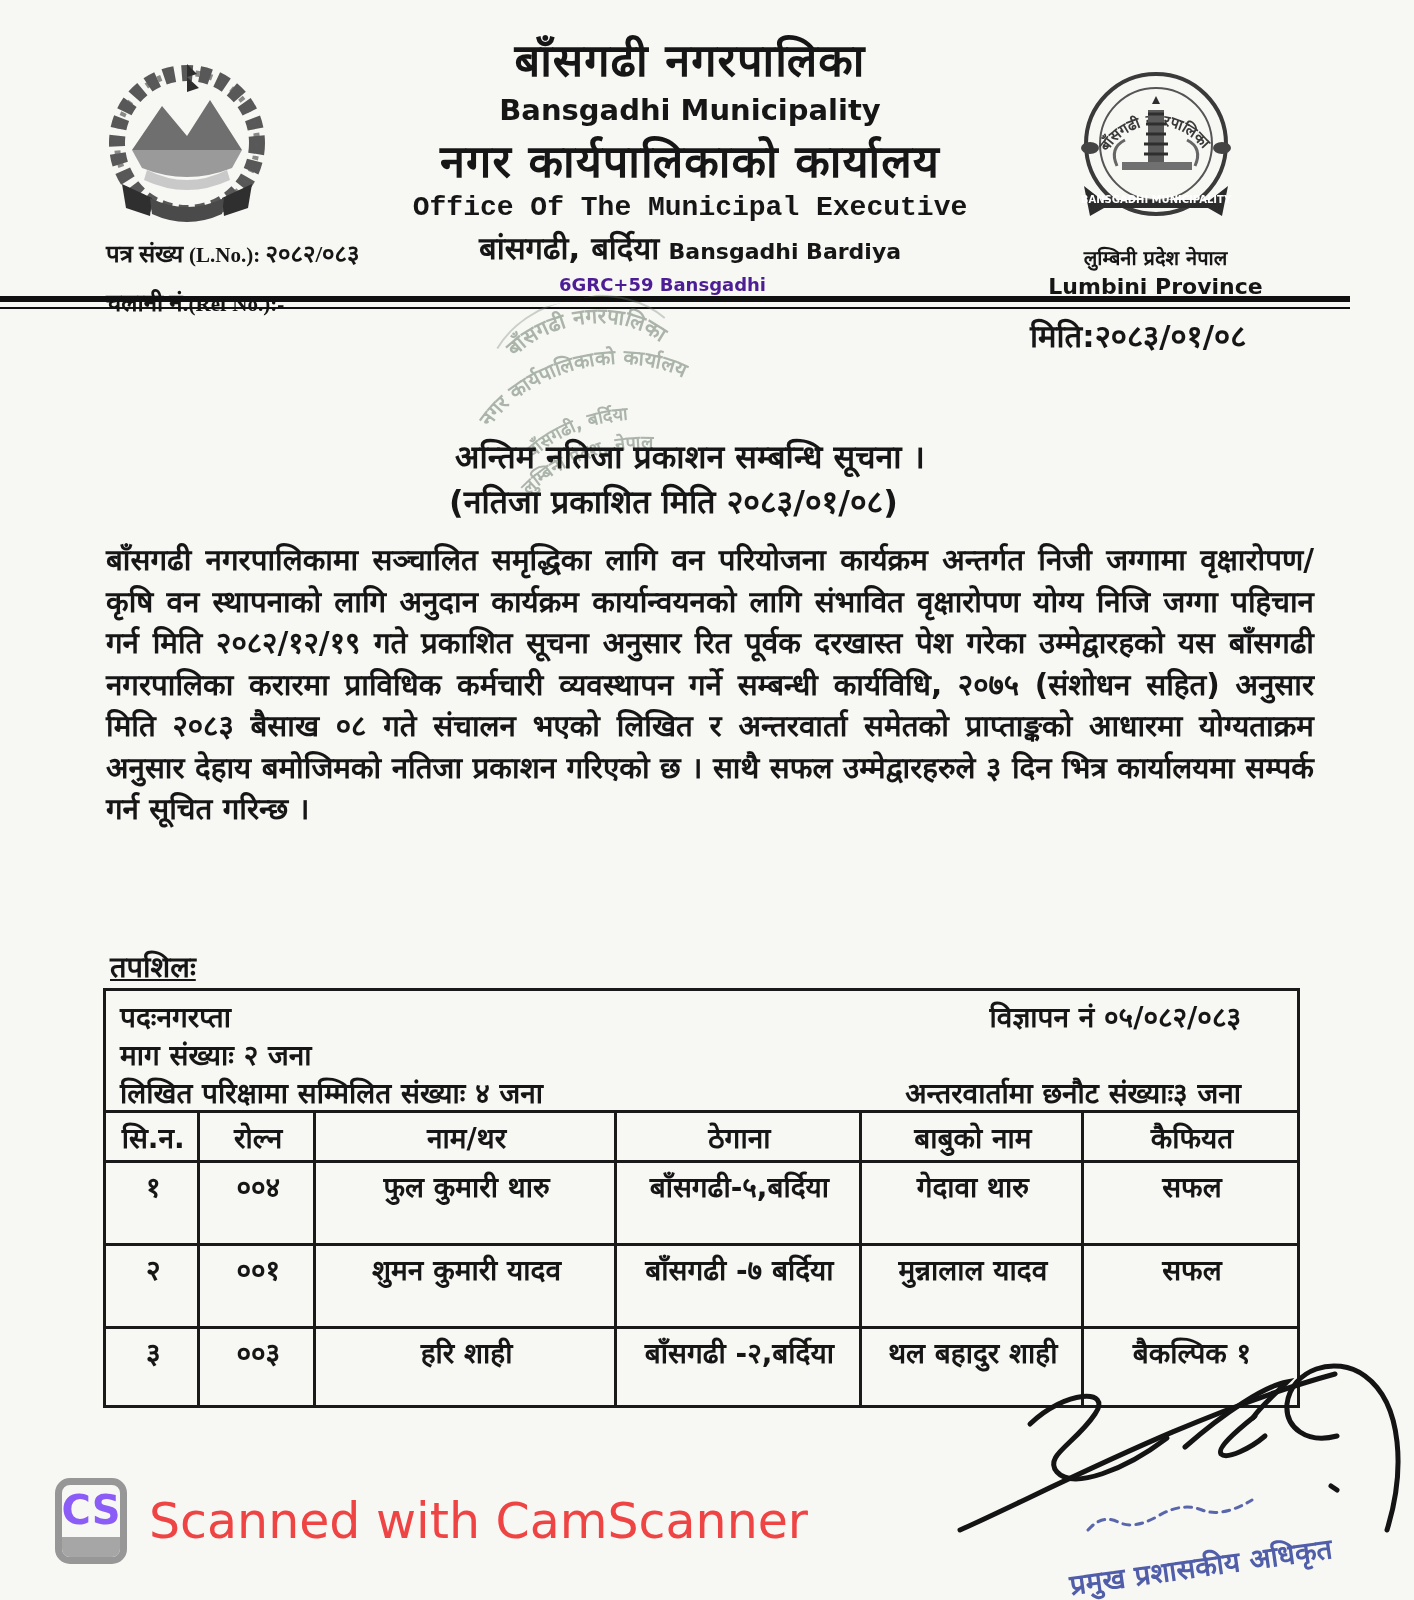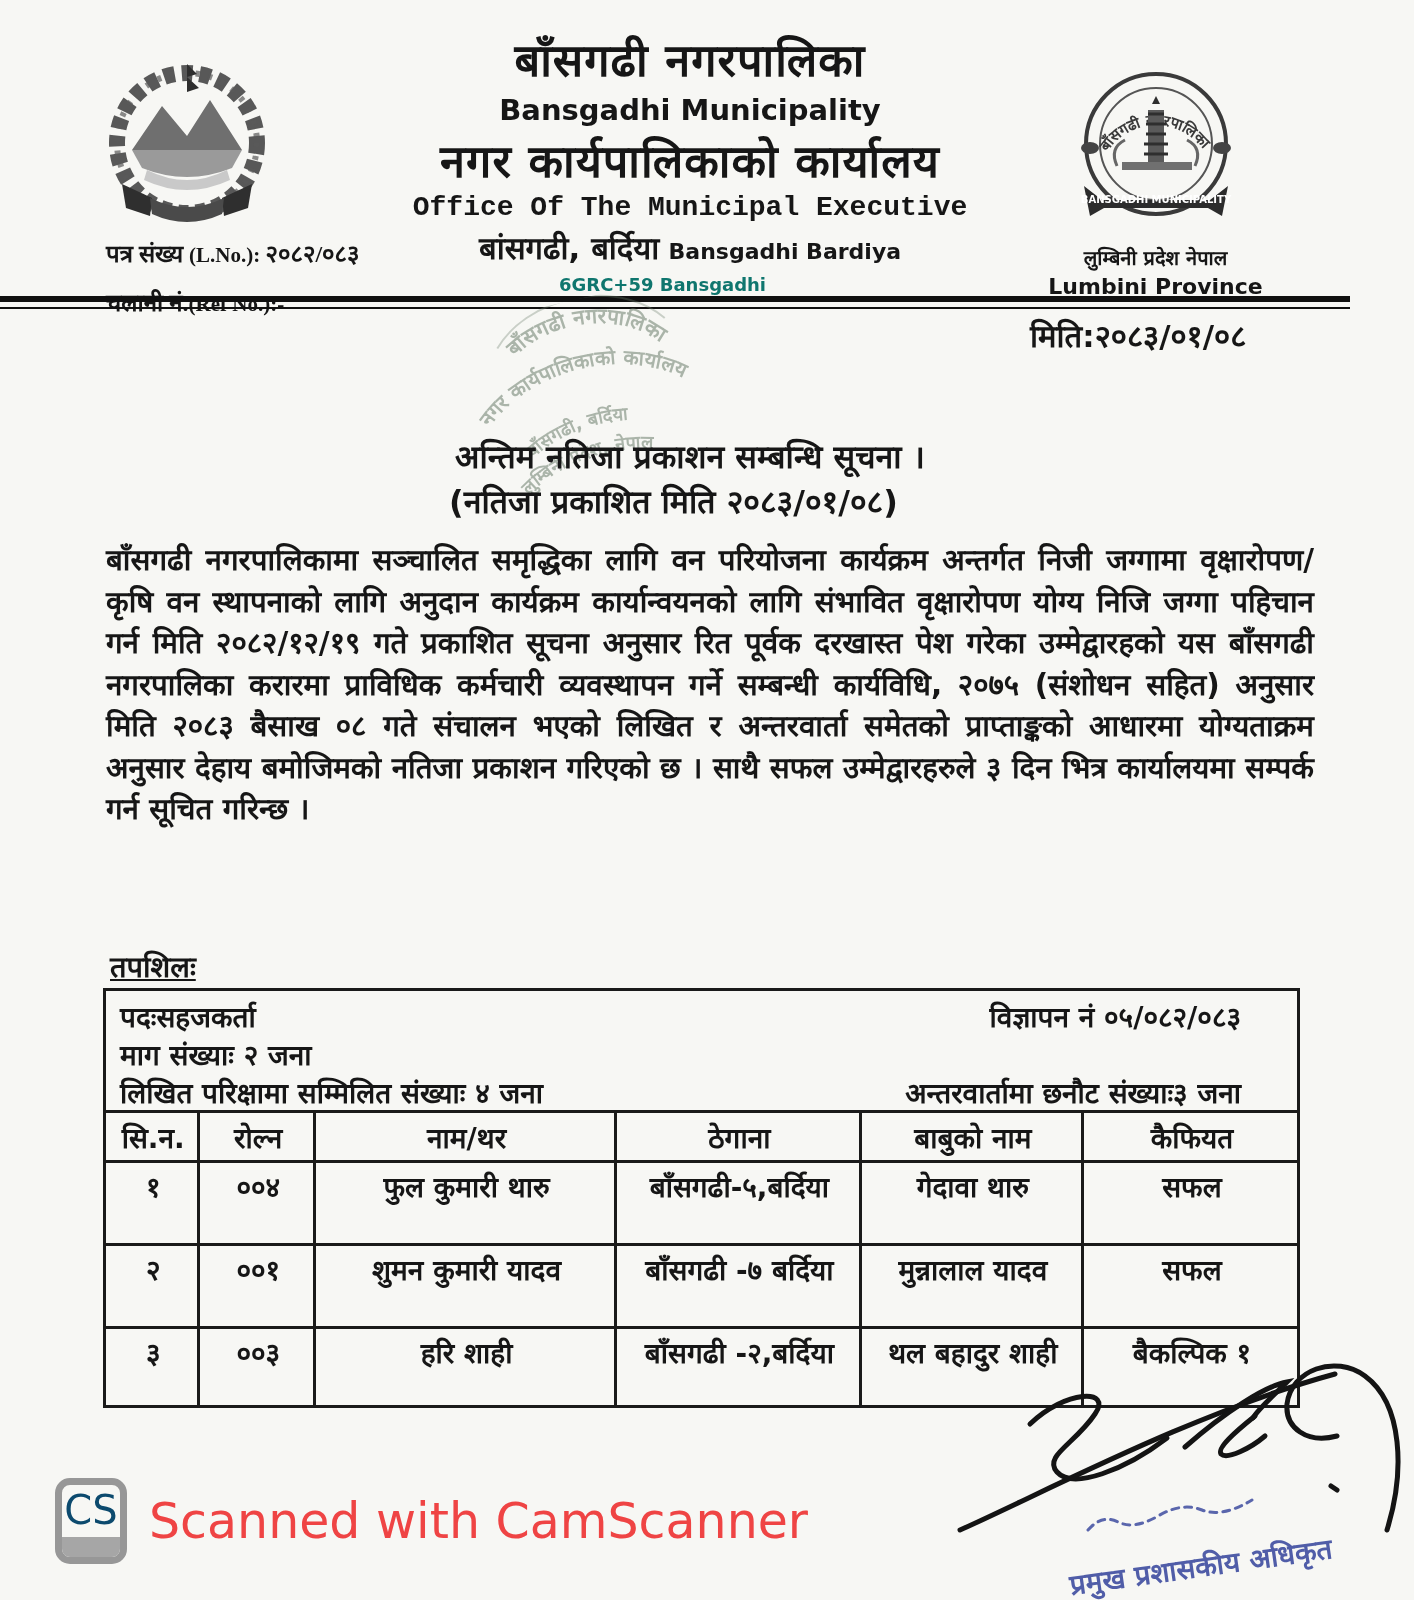--- a/index.html
+++ b/index.html
@@ -12,21 +12,21 @@
   .abs{position:absolute;}
   
   .hdr-center{left:330px;top:28px;width:720px;text-align:center;}
   .t-np{font-size:45px;font-weight:bold;letter-spacing:1px;}
   .t-en{font-size:29px;font-weight:600;margin-top:4px;}
   .t-office-np{font-size:45px;font-weight:bold;margin-top:2px;letter-spacing:1px;}
   .t-office-en{font-size:28px;font-weight:600;margin-top:2px;font-family:Liberation Mono, monospace;}
   .t-addr{font-size:29px;margin-top:3px;}
   .t-addr .np{font-weight:bold;font-size:31px;}
   .t-addr .en{font-weight:600;font-size:22px;}
-  .t-plus{font-size:18px;font-weight:600;margin-top:6px;margin-left:-55px;color:#0f766e;}
+  .t-plus{font-size:18px;font-weight:600;margin-top:6px;margin-left:-55px;color:#4c1d95;}
   .letterno{left:106px;top:230px;font-size:24px;font-weight:bold;line-height:48px;font-family:Liberation Serif, serif;}
   .letterno .en{font-weight:600;font-size:21px;}
   .hdr-right{left:1048px;top:66px;width:215px;text-align:center;}
   .prov-np{font-size:20px;font-weight:bold;margin-top:2px;}
   .prov-en{font-size:22px;font-weight:600;margin-top:3px;}
   .rule{left:0;top:296px;width:1350px;height:5px;border-top:6px solid #101010;border-bottom:2px solid #101010;}
   
   .dateline{left:1030px;top:314px;font-size:31px;font-weight:bold;}
   .roundstamp{left:430px;top:300px;width:310px;height:190px;transform:rotate(-13deg);opacity:.55;}
   .notice-title{left:455px;top:434px;font-size:32px;font-weight:bold;}
@@ -48,21 +48,21 @@
   table.results td{height:72px;}
   tr.r3 td{height:68px;}
   
   .signature{left:935px;top:1352px;width:480px;height:200px;}
   .bluesquig{left:1080px;top:1496px;width:230px;height:45px;opacity:.85;}
   .bluestamp{left:1068px;top:1540px;width:360px;font-size:28px;font-weight:600;
     color:#3f4da0;transform:rotate(-8deg);opacity:.9;}
   .watermark{left:55px;top:1478px;display:flex;align-items:center;gap:22px;}
   .cs-icon{width:72px;height:86px;border:7px solid #979797;border-radius:15px;position:relative;
     box-sizing:border-box;display:flex;justify-content:center;}
-  .cs-icon .cs{font-size:40px;font-weight:normal;color:#0c4a6e;margin-top:2px;}
+  .cs-icon .cs{font-size:40px;font-weight:bold;color:#8b5cf6;margin-top:2px;}
   .cs-icon .flap{position:absolute;bottom:0;left:0;right:0;height:20px;background:#a6a6a6;
     border-radius:0 0 8px 8px;}
   .wm-text{font-size:49px;color:#ef4444;font-weight:400;}
 </style>
 </head>
 <body>
 
 <div id="page">
 
   <svg class="abs" style="left:92px;top:58px" width="190" height="178" viewBox="0 0 190 178">
@@ -137,21 +137,21 @@
   <div class="abs notice-title">अन्तिम नतिजा प्रकाशन सम्बन्धि सूचना ।</div>
   <div class="abs notice-sub">(नतिजा प्रकाशित मिति २०८३/०१/०८)</div>
 
   <div class="abs bodytext">बाँसगढी नगरपालिकामा सञ्चालित समृद्धिका लागि वन परियोजना कार्यक्रम अन्तर्गत निजी जग्गामा वृक्षारोपण/कृषि वन स्थापनाको लागि अनुदान कार्यक्रम कार्यान्वयनको लागि संभावित वृक्षारोपण योग्य निजि जग्गा पहिचान गर्न मिति २०८२/१२/१९ गते प्रकाशित सूचना अनुसार रित पूर्वक दरखास्त पेश गरेका उम्मेद्वारहको यस बाँसगढी नगरपालिका करारमा प्राविधिक कर्मचारी व्यवस्थापन गर्ने सम्बन्धी कार्यविधि, २०७५ (संशोधन सहित) अनुसार मिति २०८३ बैसाख ०८ गते संचालन भएको लिखित र अन्तरवार्ता समेतको प्राप्ताङ्कको आधारमा योग्यताक्रम अनुसार देहाय बमोजिमको नतिजा प्रकाशन गरिएको छ । साथै सफल उम्मेद्वारहरुले ३ दिन भित्र कार्यालयमा सम्पर्क गर्न सूचित गरिन्छ ।</div>
 
   <div class="abs tapasil">तपशिलः</div>
 
   <div class="abs tblwrap">
     <div class="infobox">
       <div class="inforow">
-        <span>पदःसहजकर्ता</span>
+        <span>पदःनगरप्ता</span>
         <span class="r">विज्ञापन नं ०५/०८२/०८३</span>
       </div>
       <div class="inforow">
         <span>माग संख्याः २ जना</span>
       </div>
       <div class="inforow">
         <span>लिखित परिक्षामा सम्मिलित संख्याः ४ जना</span>
         <span class="r">अन्तरवार्तामा छनौट संख्याः३ जना</span>
       </div>
     </div>

